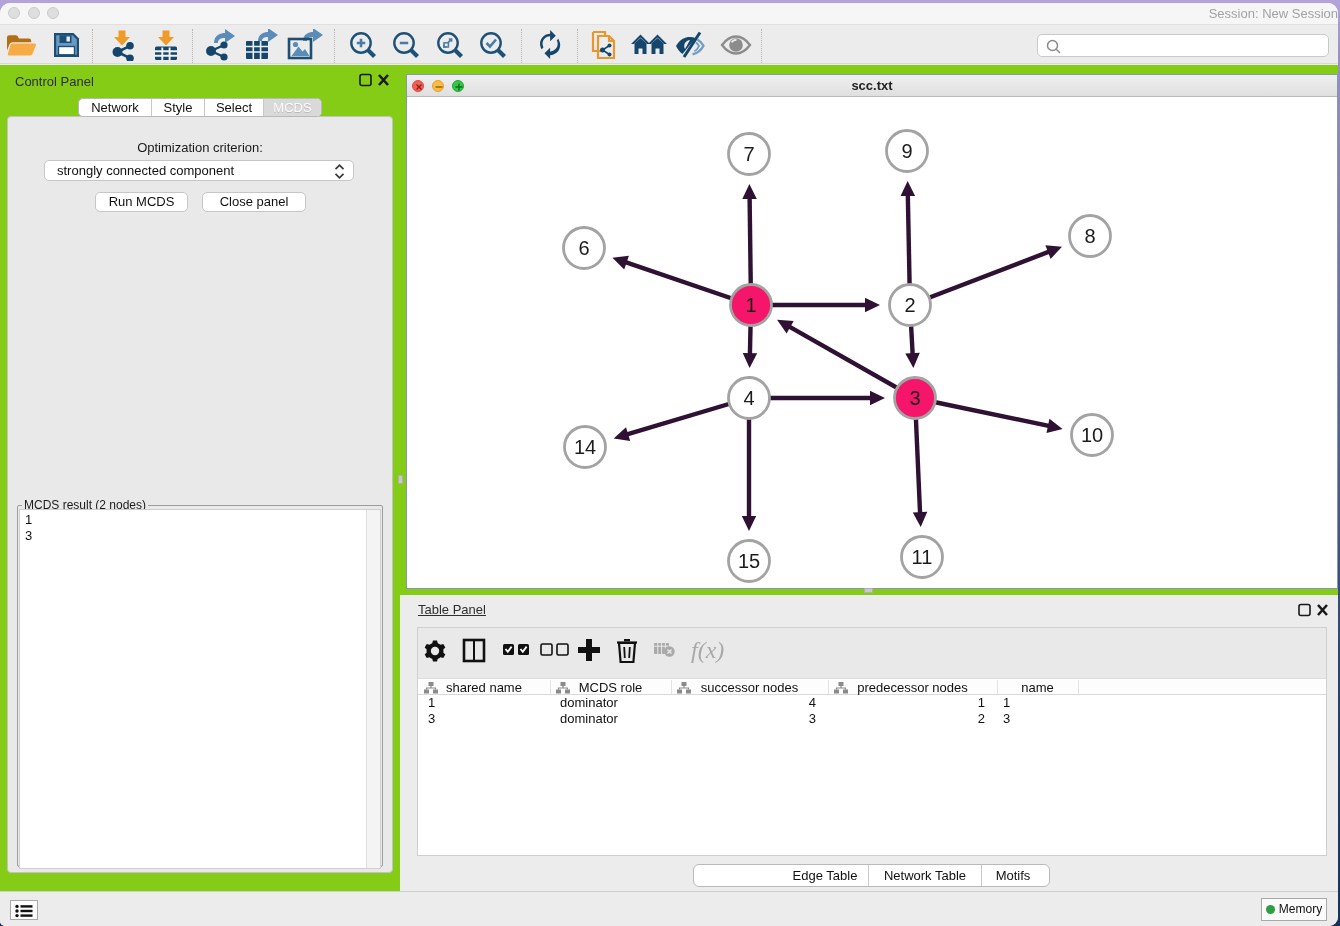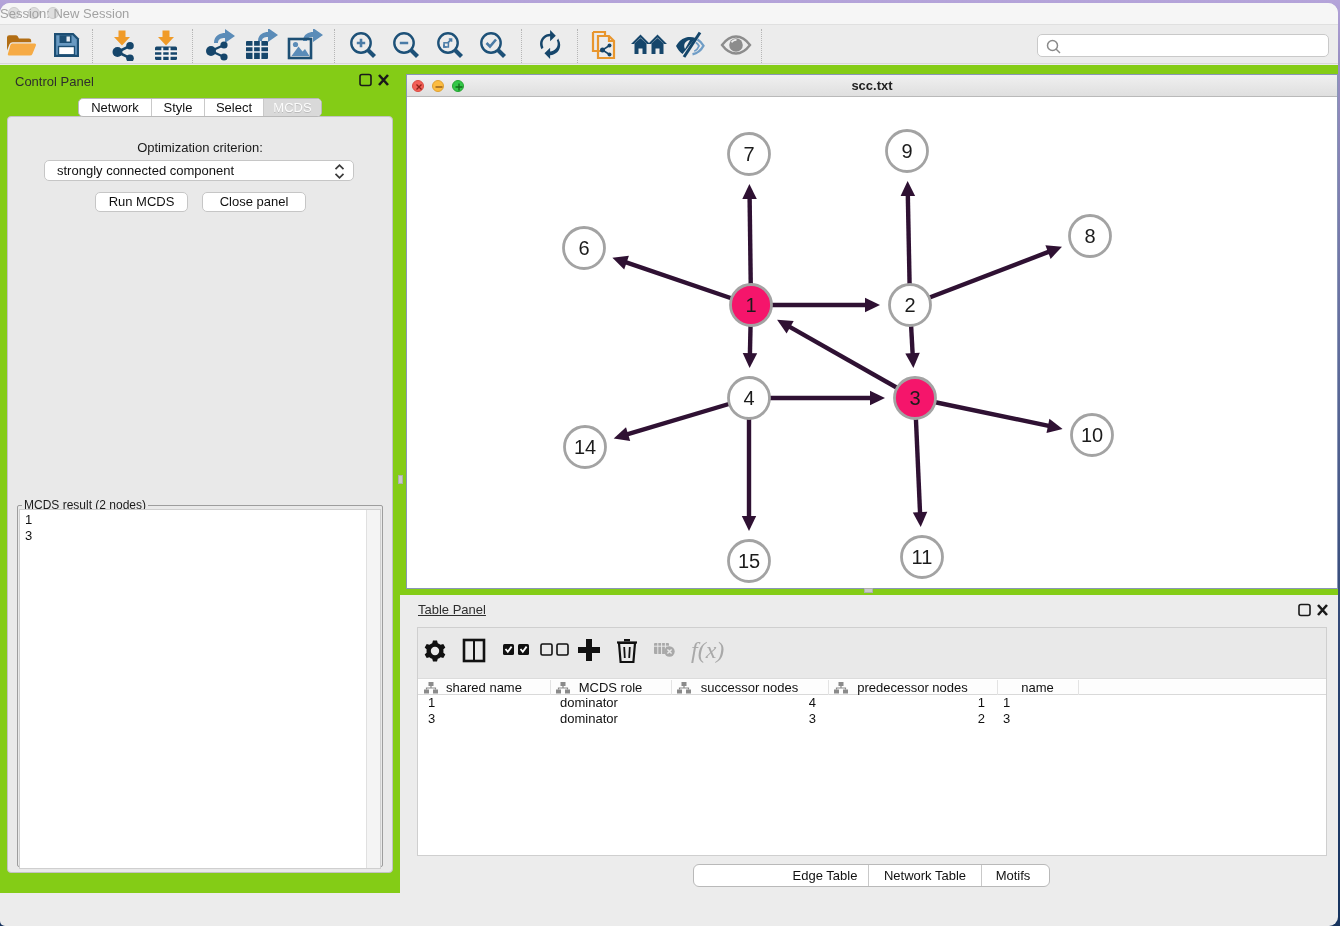--- a/index.html
+++ b/index.html
@@ -5,21 +5,21 @@
 * { margin:0; padding:0; box-sizing:border-box; }
 html,body { width:1340px; height:926px; overflow:hidden; }
 body { font-family:"Liberation Sans", sans-serif;
   background:linear-gradient(180deg,#b5a4da 0%,#9a90c4 6%,#5d6a9a 40%,#27406e 75%,#16335e 100%); }
 #win { position:absolute; left:0; top:3px; width:1338px; height:923px;
   border-radius:10px 10px 9px 5px; background:#ececec; overflow:hidden; }
 
 #titlebar { position:absolute; left:0; top:0; width:100%; height:21px; background:#f6f6f6; }
 .tl { position:absolute; top:4px; width:12px; height:12px; border-radius:50%;
   background:#dedede; border:1px solid #cbcbcb; }
-#title { position:absolute; top:3px; width:100%; text-align:left; font-size:13px; color:#a2a2a2; }
+#title { position:absolute; top:3px; width:100%; text-align:right; font-size:13px; color:#a2a2a2; }
 
 #toolbar { position:absolute; left:0; top:21px; width:100%; height:40px; background:#ececec;
   border-top:1px solid #e0e0e0; border-bottom:1px solid #d8d8d8; }
 .tbi { position:absolute; top:4px; }
 .tbsep { position:absolute; top:4px; height:34px; width:0; border-left:1px dotted #b5b5b5; }
 #search { position:absolute; left:1037px; top:9px; width:292px; height:23px; background:#fff;
   border:1px solid #c9c9c9; border-radius:5px; }
 
 #main { position:absolute; left:0; top:62px; width:100%; height:828px; background:#84cc16; }
 
@@ -451,13 +451,28 @@
       <div id="bt-tabs">
         <div class="tab" style="width:88px">Node Table</div>
         <div class="tab" style="width:87px">Edge Table</div>
         <div class="tab" style="width:113px">Network Table</div>
         <div class="tab" style="width:62px">Motifs</div>
       </div>
     </div>
     <div style="position:absolute;left:398px;top:410px;width:5px;height:9px;background:#c9c9c9;border:1px solid #aeaeae"></div>
     <div style="position:absolute;left:864px;top:523px;width:9px;height:5px;background:#c9c9c9;border:1px solid #aeaeae"></div>
   </div>
+  <div id="status">
+    <div id="sb-left">
+      <svg width="18" height="14" viewBox="0 0 18 14" style="position:absolute;left:4px;top:3px">
+        <g fill="#111">
+          <circle cx="2" cy="2.4" r="1.7"></circle>
+            <circle cx="2" cy="7" r="1.7"></circle>
+            <circle cx="2" cy="11.6" r="1.7"></circle>
+          <rect x="5.5" y="1.2" width="12" height="2.4"></rect>
+            <rect x="5.5" y="5.8" width="12" height="2.4"></rect>
+            <rect x="5.5" y="10.4" width="12" height="2.4"></rect>
+        </g>
+      </svg>
+    </div>
+    <div id="sb-mem"><span style="display:inline-block;width:9px;height:9px;border-radius:50%;background:#2e9e44;margin-right:4px;vertical-align:-1px"></span>Memory</div>
+  </div>
 </div>
 
 </body></html>

